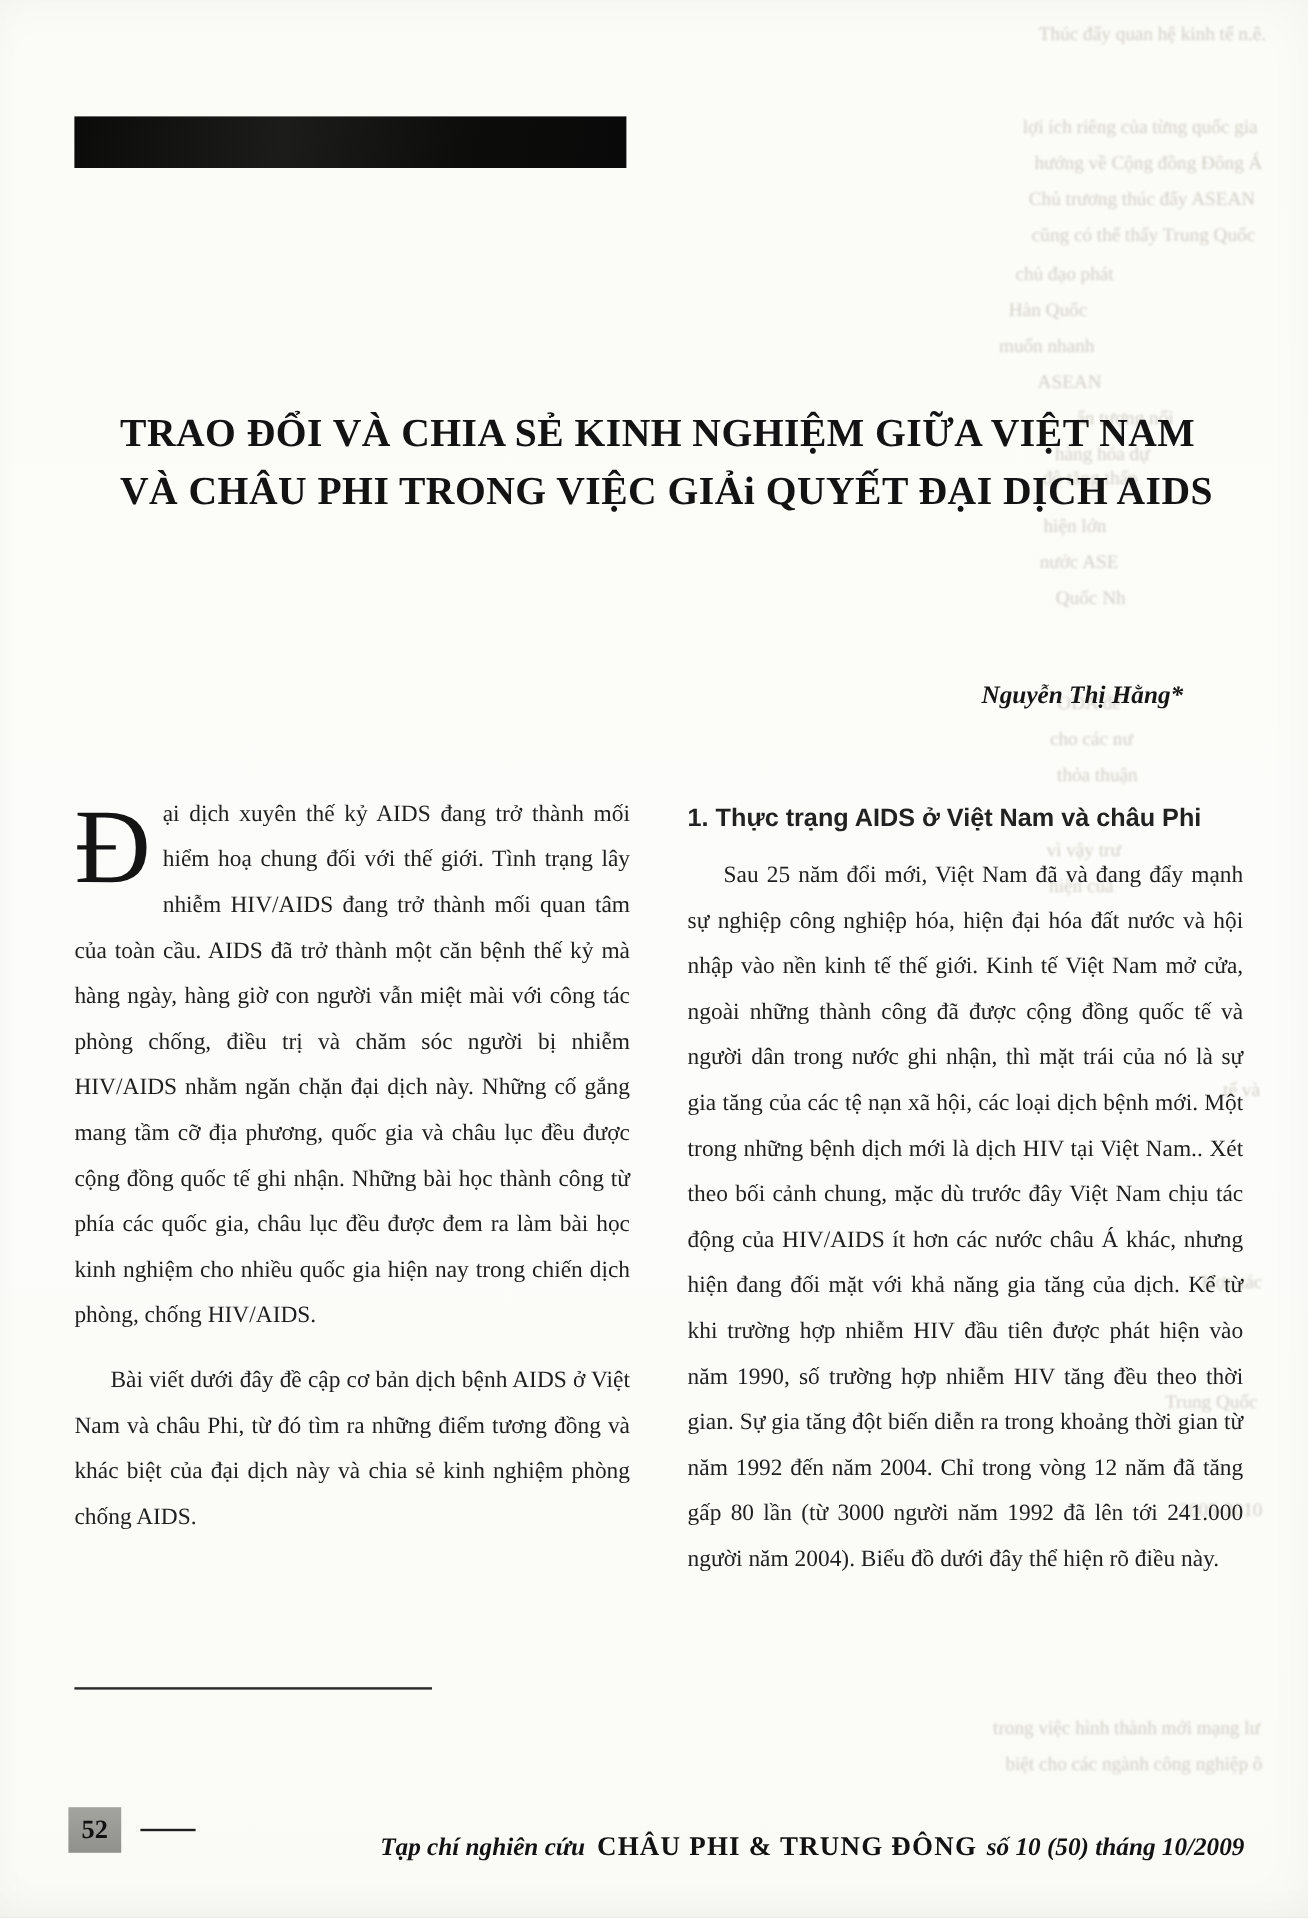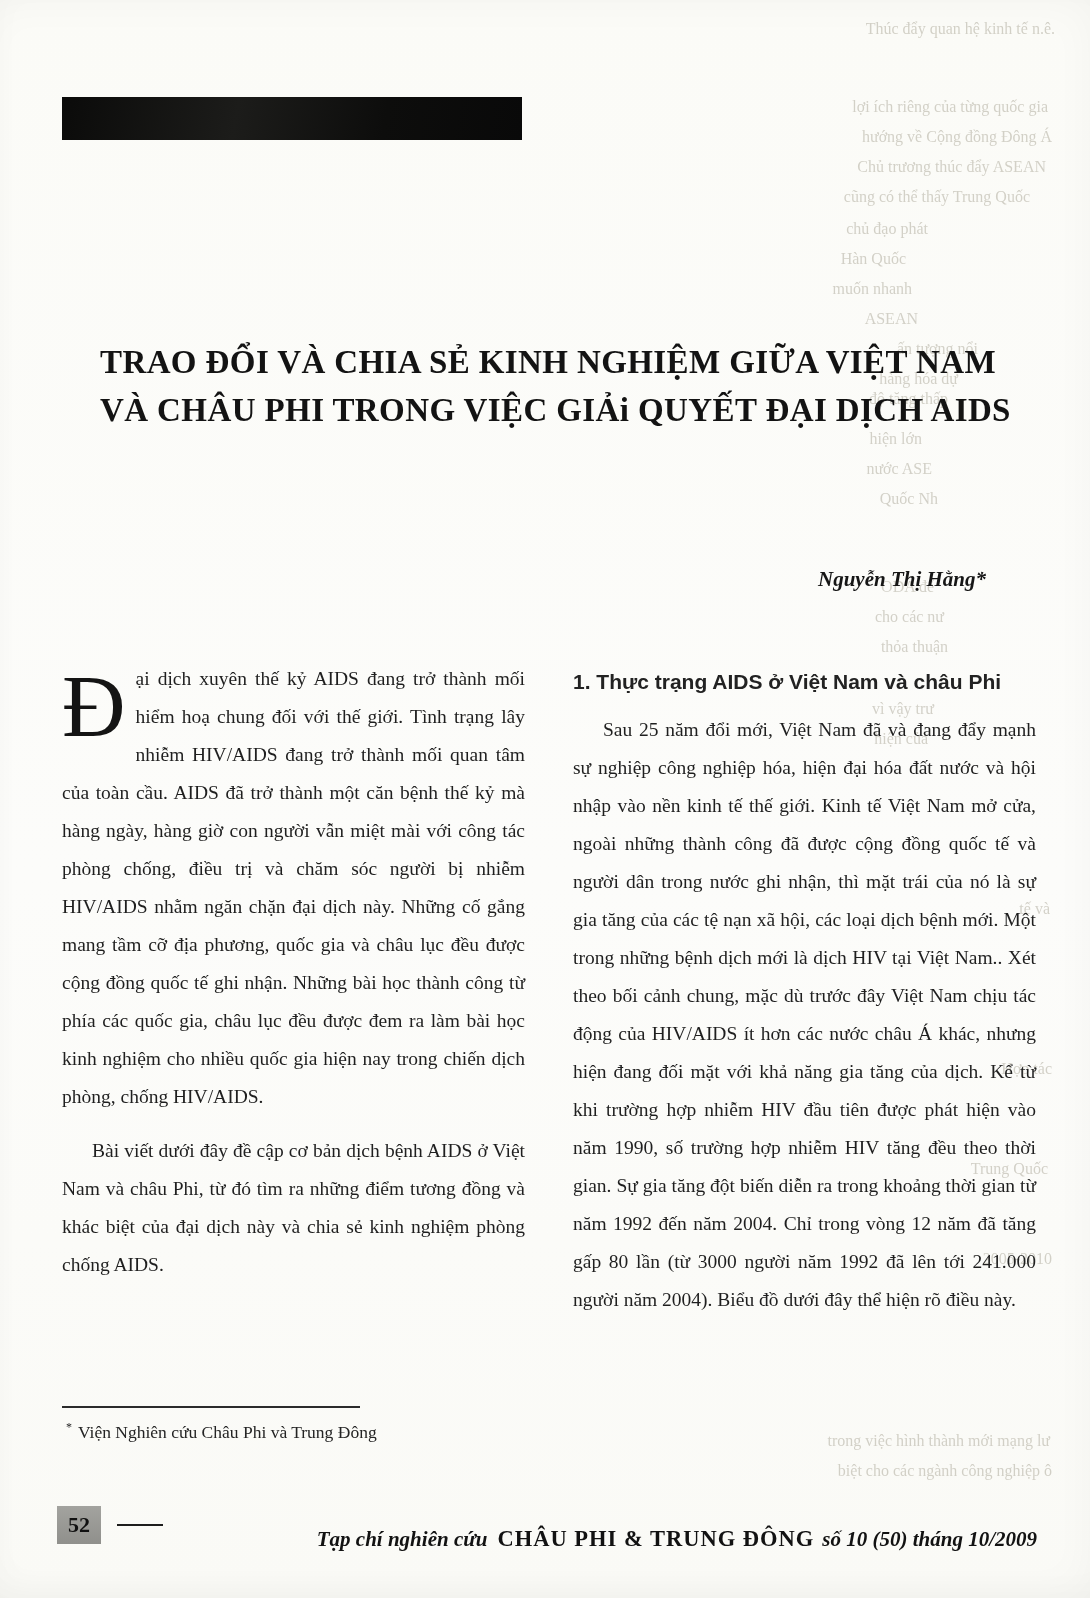--- a/index.html
+++ b/index.html
@@ -152,21 +152,21 @@
 </head>
 <body>
 
 <div class="page">
 
   <div class="ghost-layer">
       <div class="ghost-line" style="top: 20px; right: 55px;">Thúc đẩy quan hệ kinh tế n.ê.</div>
       <div class="ghost-line" style="top: 98px; right: 62px;">lợi ích riêng của từng quốc gia</div>
       <div class="ghost-line" style="top: 128px; right: 58px;">hướng về Cộng đồng Đông Á</div>
       <div class="ghost-line" style="top: 158px; right: 64px;">Chủ trương thúc đẩy ASEAN</div>
-      <div class="ghost-line" style="top: 188px; right: 80px;">cũng có thể thấy Trung Quốc</div>
+      <div class="ghost-line" style="top: 188px; right: 64px;">cũng có thể thấy Trung Quốc</div>
       <div class="ghost-line" style="top: 220px; right: 182px;">chủ đạo phát</div>
       <div class="ghost-line" style="top: 250px; right: 204px;">Hàn Quốc</div>
       <div class="ghost-line" style="top: 280px; right: 198px;">muốn nhanh</div>
       <div class="ghost-line" style="top: 310px; right: 192px;">ASEAN</div>
       <div class="ghost-line" style="top: 340px; right: 132px;">ấn tượng nổi</div>
       <div class="ghost-line" style="top: 370px; right: 152px;">hàng hóa dự</div>
       <div class="ghost-line" style="top: 390px; right: 162px;">độ tăng thấp</div>
       <div class="ghost-line" style="top: 430px; right: 188px;">hiện lớn</div>
       <div class="ghost-line" style="top: 460px; right: 178px;">nước ASE</div>
       <div class="ghost-line" style="top: 490px; right: 172px;">Quốc Nh</div>
@@ -202,21 +202,20 @@
       </div>
 
       <div class="col">
         <h2 class="section-heading">1. Thực trạng AIDS ở Việt Nam và châu Phi</h2>
         <p class="para indent">Sau 25 năm đổi mới, Việt Nam đã và đang đẩy mạnh sự nghiệp công nghiệp hóa, hiện đại hóa đất nước và hội nhập vào nền kinh tế thế giới. Kinh tế Việt Nam mở cửa, ngoài những thành công đã được cộng đồng quốc tế và người dân trong nước ghi nhận, thì mặt trái của nó là sự gia tăng của các tệ nạn xã hội, các loại dịch bệnh mới. Một trong những bệnh dịch mới là dịch HIV tại Việt Nam.. Xét theo bối cảnh chung, mặc dù trước đây Việt Nam chịu tác động của HIV/AIDS ít hơn các nước châu Á khác, nhưng hiện đang đối mặt với khả năng gia tăng của dịch. Kể từ khi trường hợp nhiễm HIV đầu tiên được phát hiện vào năm 1990, số trường hợp nhiễm HIV tăng đều theo thời gian. Sự gia tăng đột biến diễn ra trong khoảng thời gian từ năm 1992 đến năm 2004. Chỉ trong vòng 12 năm đã tăng gấp 80 lần (từ 3000 người năm 1992 đã lên tới 241.000 người năm 2004).  Biểu đồ dưới đây thể hiện rõ điều này.</p>
       </div>
 
     </div>
 
     <div class="footnote-rule"></div>
-    <div class="footnote"><sup>*</sup><span>Viện Nghiên cứu Châu Phi và Trung Đông</span></div>
 
     <div class="footer">
       <div class="pagenum">52</div>
       <div class="footer-dash"></div>
       <div class="footer-text">
         <span class="fp">Tạp chí nghiên cứu</span><span class="fn">CHÂU PHI &amp; TRUNG ĐÔNG</span><span class="fi">số 10 (50) tháng 10/2009</span>
       </div>
     </div>
 
   </div>

